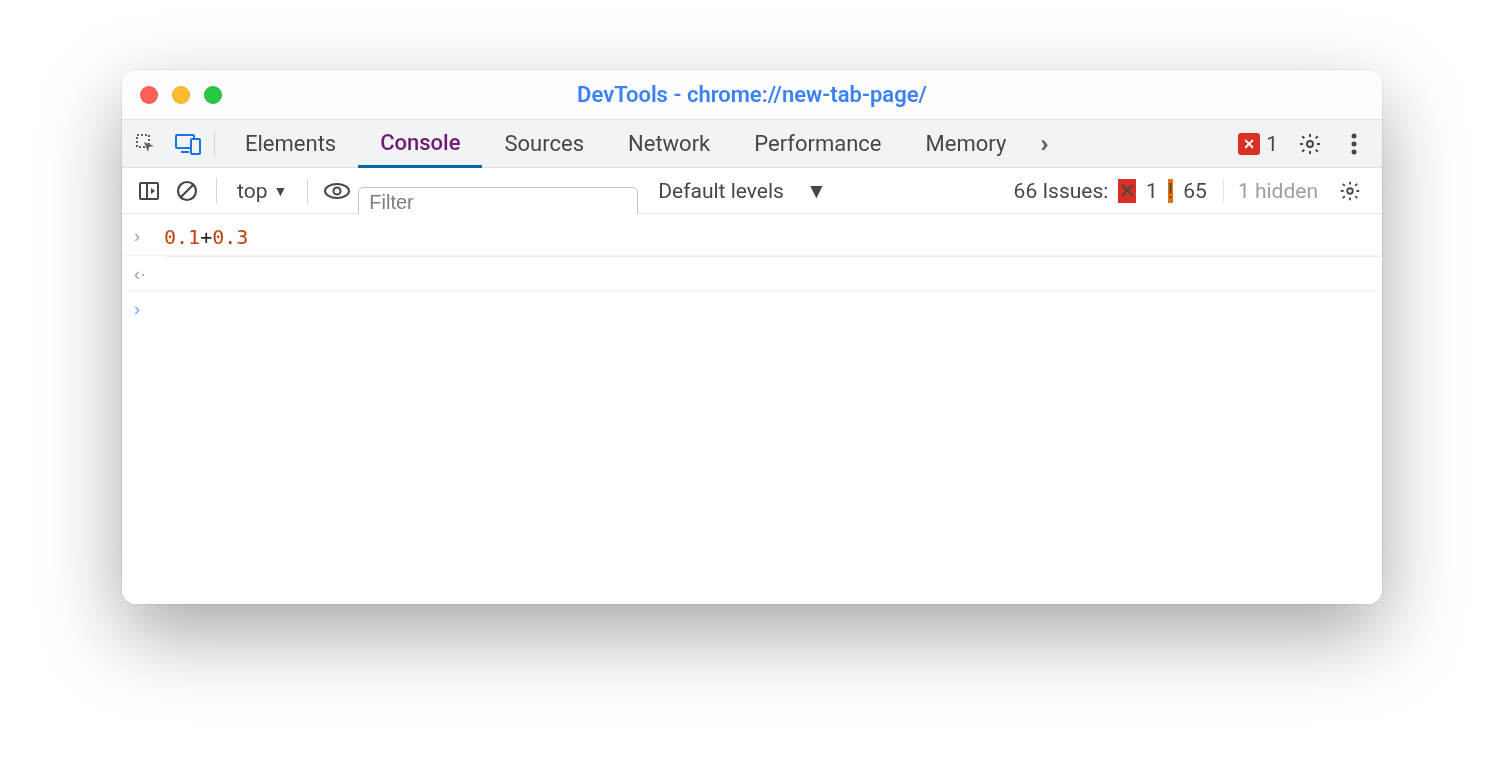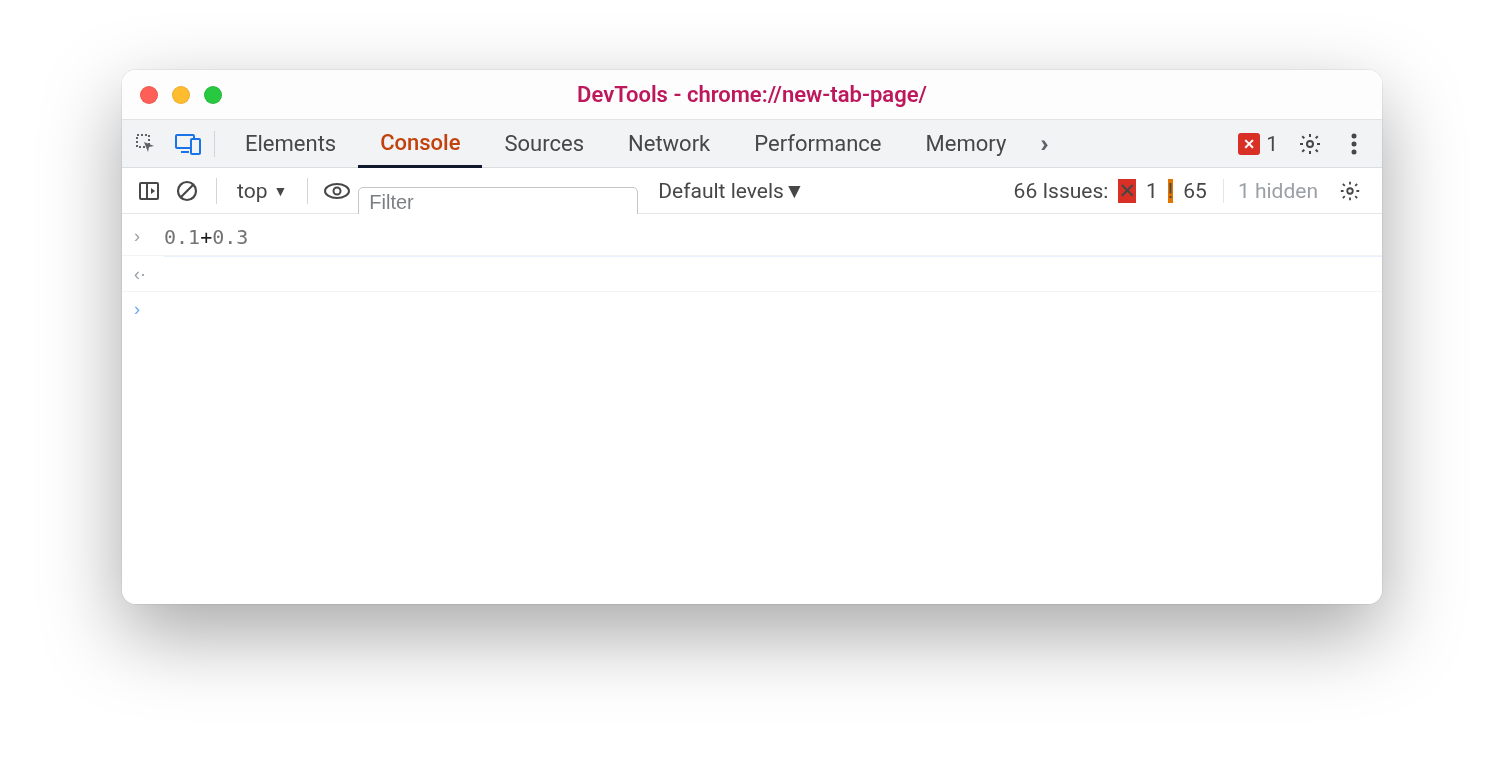--- a/index.html
+++ b/index.html
@@ -41,21 +41,21 @@
   }
   .dot.red { background: #ff5f57; border: 1px solid rgba(0,0,0,0.08); }
   .dot.yellow { background: #febc2e; border: 1px solid rgba(0,0,0,0.08); }
   .dot.green { background: #28c840; border: 1px solid rgba(0,0,0,0.08); }
   .title {
     position: absolute;
     left: 0; right: 0;
     text-align: center;
     font-size: 22px;
     font-weight: 600;
-    color: #be185d;
+    color: #3b82f6;
     pointer-events: none;
   }
   .tabs {
     height: 48px;
     background: #f1f3f4;
     border-bottom: 1px solid #d9dde0;
     display: flex;
     align-items: center;
     font-size: 22px;
     color: #474747;
@@ -77,22 +77,22 @@
   }
   .tab {
     padding: 0 22px;
     height: 100%;
     display: flex;
     align-items: center;
     cursor: pointer;
     color: #474747;
   }
   .tab.active {
-    color: #c2410c;
-    border-bottom: 3px solid #0f172a;
+    color: #701a75;
+    border-bottom: 3px solid #0369a1;
     margin-bottom: -1px;
     font-weight: 500;
   }
   .spacer { flex: 1; }
   .more-chevrons {
     color: #5f6368;
     font-size: 24px;
     padding: 0 12px;
     cursor: pointer;
     letter-spacing: -6px;
@@ -149,21 +149,21 @@
     border-radius: 5px;
     font-size: 20px;
     padding: 0 10px;
     width: 280px;
     color: #333;
     background: #fff;
     margin-top: 24px;
   }
   .filter::placeholder { color: #7b7f83; }
   .levels {
-    display: flex; align-items: center; gap: 0;
+    display: flex; align-items: center; gap: 22px;
     padding: 0 16px;
     cursor: pointer;
   }
   .issues {
     display: flex; align-items: center; gap: 10px;
     padding: 0 4px;
     cursor: pointer;
   }
   .hidden-txt {
     color: #9aa0a6;
@@ -190,21 +190,21 @@
   .gutter {
     width: 30px;
     color: #9aa0a6;
     font-family: -apple-system, sans-serif;
     font-size: 18px;
     user-select: none;
     padding-top: 1px;
   }
   .gutter.blue { color: #6aa9f4; }
   .code { white-space: pre; }
-  .num { color: #737373; }
+  .num { color: #c2410c; }
   .op { color: #1f1f1f; }
   .prompt-row .gutter { color: #6aa9f4; font-size: 18px; }
   .input-row { border-top: 1px solid transparent; }
   .indent-line {
     margin-left: 42px;
     border-top: 1px solid #e8f0fe;
   }
 </style>
 </head>
 <body>

